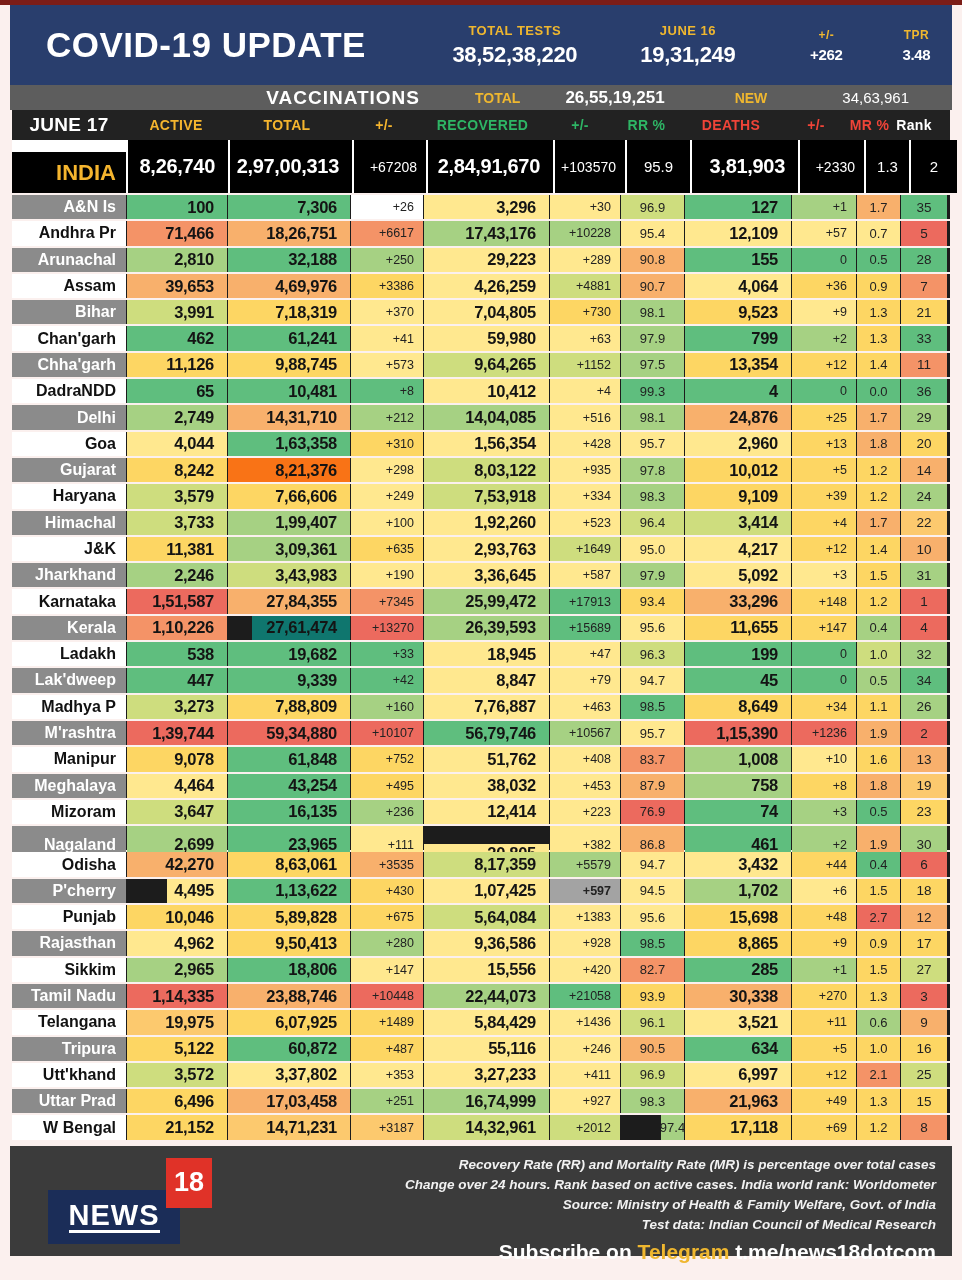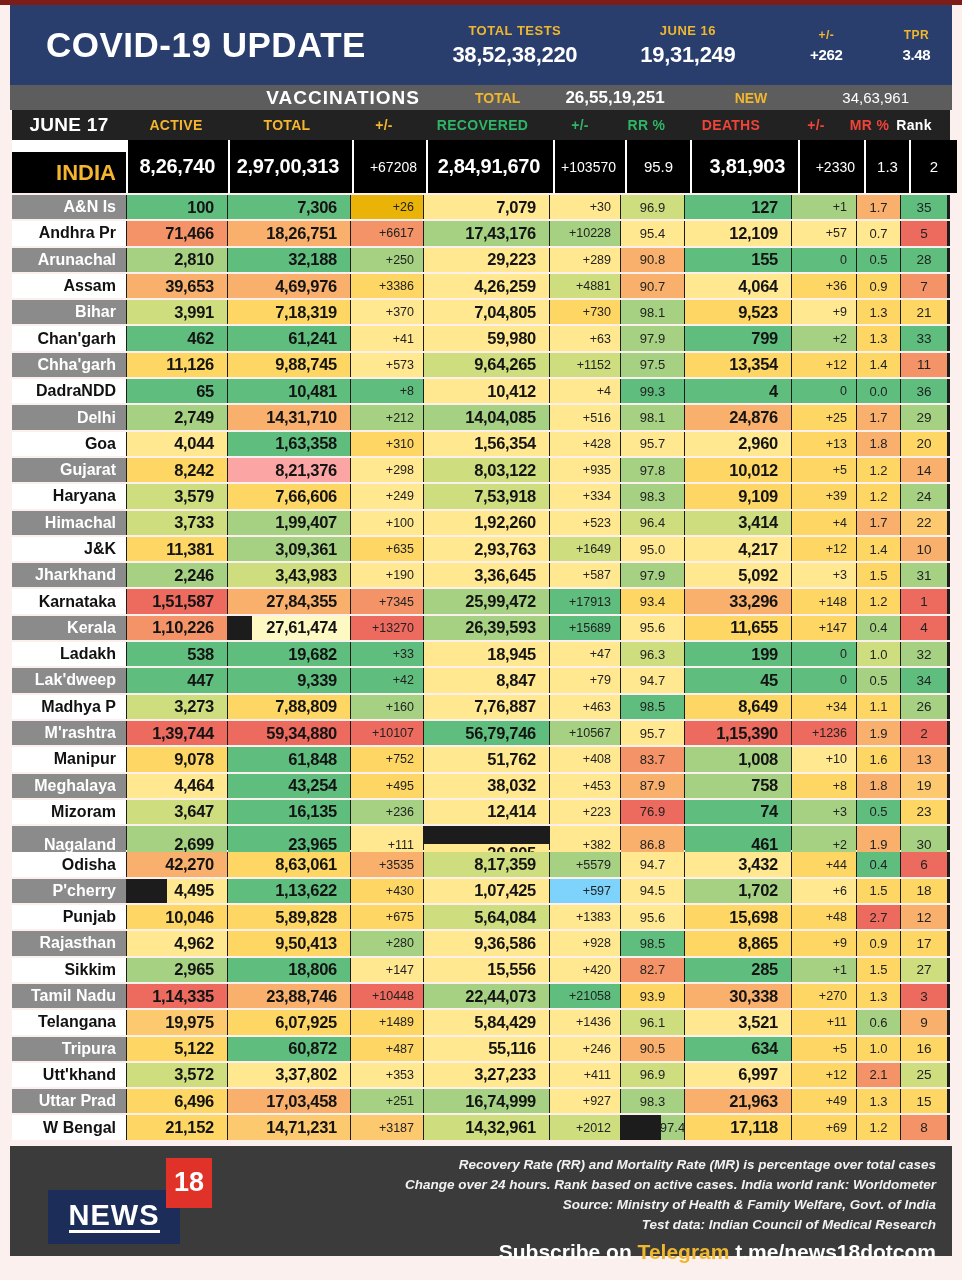--- a/index.html
+++ b/index.html
@@ -127,22 +127,22 @@
         <div class="cell delta">+2330</div>
         <div class="cell pct">1.3</div>
         <div class="cell rank">2</div>
       </div>
   </div>
   <div class="rows">
       <div class="trow">
         <div class="cell label lab-gray">A&amp;N Is</div>
         <div class="cell num" style="background: rgb(95, 190, 126);">100</div>
         <div class="cell num" style="background: rgb(95, 190, 126);">7,306</div>
-        <div class="cell delta" style="background: #eab308;">+26</div>
-        <div class="cell num" style="background: rgb(255, 232, 143);">7,079</div>
+        <div class="cell delta" style="background: #ffffff;">+26</div>
+        <div class="cell num" style="background: rgb(255, 232, 143);">3,296</div>
         <div class="cell delta" style="background: rgb(255, 232, 143);">+30</div>
         <div class="cell pct" style="background: rgb(206, 221, 126);">96.9</div>
         <div class="cell num" style="background: rgb(95, 190, 126);">127</div>
         <div class="cell delta" style="background: rgb(166, 209, 131);">+1</div>
         <div class="cell pct" style="background: rgb(248, 176, 108);">1.7</div>
         <div class="cell rank" style="background: rgb(95, 190, 126);">35</div>
       </div>
       <div class="trow">
         <div class="cell label lab-white">Andhra Pr</div>
         <div class="cell num" style="background: rgb(244, 147, 103);">71,466</div>
@@ -256,21 +256,21 @@
         <div class="cell delta" style="background: rgb(255, 232, 143);">+428</div>
         <div class="cell pct" style="background: rgb(255, 232, 143);">95.7</div>
         <div class="cell num" style="background: rgb(255, 232, 143);">2,960</div>
         <div class="cell delta" style="background: rgb(253, 214, 99);">+13</div>
         <div class="cell pct" style="background: rgb(248, 176, 108);">1.8</div>
         <div class="cell rank" style="background: rgb(253, 214, 99);">20</div>
       </div>
       <div class="trow">
         <div class="cell label lab-gray">Gujarat</div>
         <div class="cell num" style="background: rgb(253, 214, 99);">8,242</div>
-        <div class="cell num" style="background: #fca5a5;">8,21,376</div>
+        <div class="cell num" style="background: #f97316;">8,21,376</div>
         <div class="cell delta" style="background: rgb(255, 232, 143);">+298</div>
         <div class="cell num" style="background: rgb(206, 221, 126);">8,03,122</div>
         <div class="cell delta" style="background: rgb(255, 232, 143);">+935</div>
         <div class="cell pct" style="background: rgb(166, 209, 131);">97.8</div>
         <div class="cell num" style="background: rgb(253, 214, 99);">10,012</div>
         <div class="cell delta" style="background: rgb(253, 214, 99);">+5</div>
         <div class="cell pct" style="background: rgb(253, 214, 99);">1.2</div>
         <div class="cell rank" style="background: rgb(248, 176, 108);">14</div>
       </div>
       <div class="trow">
@@ -334,21 +334,21 @@
         <div class="cell delta" style="background: rgb(95, 190, 126);">+17913</div>
         <div class="cell pct" style="background: rgb(253, 214, 99);">93.4</div>
         <div class="cell num" style="background: rgb(248, 176, 108);">33,296</div>
         <div class="cell delta" style="background: rgb(253, 214, 99);">+148</div>
         <div class="cell pct" style="background: rgb(253, 214, 99);">1.2</div>
         <div class="cell rank" style="background: rgb(236, 106, 94);">1</div>
       </div>
       <div class="trow">
         <div class="cell label lab-gray">Kerala</div>
         <div class="cell num" style="background: rgb(244, 147, 103);">1,10,226</div>
-        <div class="cell num" style="background: #fef9c3; margin-left: 24px;">27,61,474</div>
+        <div class="cell num" style="background: #0f766e; margin-left: 24px;">27,61,474</div>
         <div class="cell delta" style="background: rgb(236, 106, 94);">+13270</div>
         <div class="cell num" style="background: rgb(166, 209, 131);">26,39,593</div>
         <div class="cell delta" style="background: rgb(95, 190, 126);">+15689</div>
         <div class="cell pct" style="background: rgb(255, 232, 143);">95.6</div>
         <div class="cell num" style="background: rgb(253, 214, 99);">11,655</div>
         <div class="cell delta" style="background: rgb(253, 214, 99);">+147</div>
         <div class="cell pct" style="background: rgb(166, 209, 131);">0.4</div>
         <div class="cell rank" style="background: rgb(236, 106, 94);">4</div>
       </div>
       <div class="trow">
@@ -467,21 +467,21 @@
         <div class="cell delta" style="background: rgb(253, 214, 99);">+44</div>
         <div class="cell pct" style="background: rgb(95, 190, 126);">0.4</div>
         <div class="cell rank" style="background: rgb(236, 106, 94);">6</div>
       </div>
       <div class="trow">
         <div class="cell label lab-gray">P'cherry</div>
         <div class="cell num" style="background: rgb(255, 232, 143); margin-left: 40px;">4,495</div>
         <div class="cell num" style="background: rgb(95, 190, 126);">1,13,622</div>
         <div class="cell delta" style="background: rgb(253, 214, 99);">+430</div>
         <div class="cell num" style="background: rgb(255, 232, 143);">1,07,425</div>
-        <div class="cell delta" style="background: #7dd3fc;">+597</div>
+        <div class="cell delta" style="background: #a3a3a3; font-weight: bold;">+597</div>
         <div class="cell pct" style="background: rgb(255, 232, 143);">94.5</div>
         <div class="cell num" style="background: rgb(166, 209, 131);">1,702</div>
         <div class="cell delta" style="background: rgb(255, 232, 143);">+6</div>
         <div class="cell pct" style="background: rgb(253, 214, 99);">1.5</div>
         <div class="cell rank" style="background: rgb(253, 214, 99);">18</div>
       </div>
       <div class="trow">
         <div class="cell label lab-white">Punjab</div>
         <div class="cell num" style="background: rgb(253, 214, 99);">10,046</div>
         <div class="cell num" style="background: rgb(253, 214, 99);">5,89,828</div>

